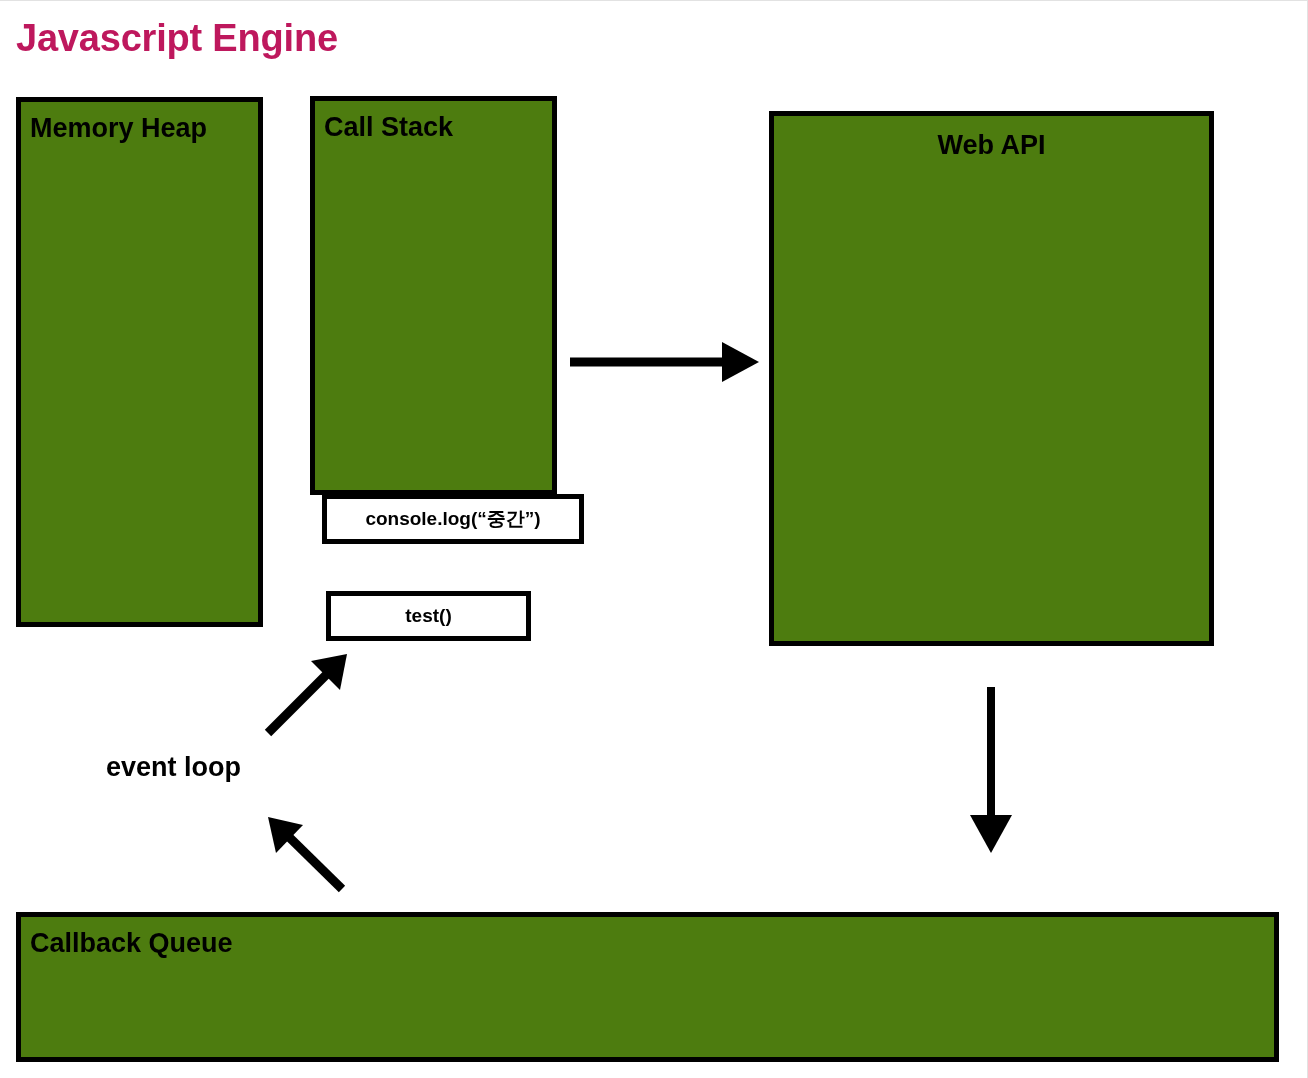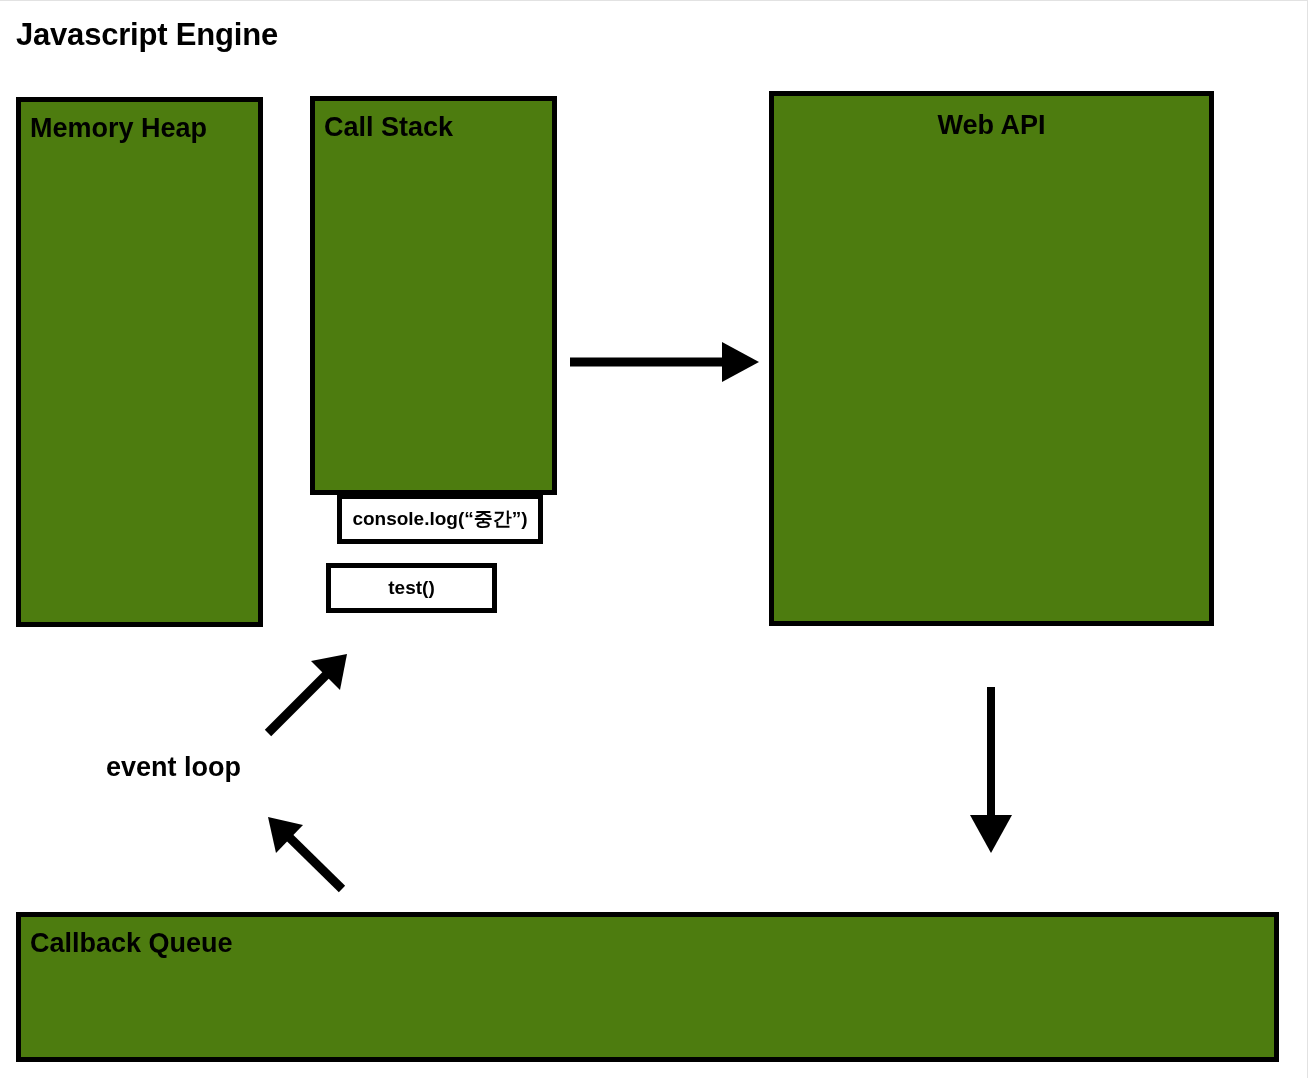--- a/index.html
+++ b/index.html
@@ -21,23 +21,23 @@
     border-right: 1px solid #e2e2e2;
     box-sizing: border-box;
     overflow: hidden;
   }
 
   
   .diagram-title {
     position: absolute;
     left: 16px;
     top: 16px;
-    font-size: 31px;
+    font-size: 38px;
     font-weight: bold;
-    color: #000000;
+    color: #be185d;
     letter-spacing: -0.2px;
     white-space: nowrap;
   }
 
   
   .box {
     position: absolute;
     background: #4d7c0f;
     border: 5px solid #000000;
     box-sizing: border-box;
@@ -69,21 +69,21 @@
     height: 530px;
   }
   #call-stack-box {
     left: 310px;
     top: 95px;
     width: 247px;
     height: 399px;
   }
   #web-api-box {
     left: 769px;
-    top: 90px;
+    top: 110px;
     width: 445px;
     height: 535px;
   }
   #callback-queue-box {
     left: 16px;
     top: 911px;
     width: 1263px;
     height: 150px;
     padding-left: 22px;
   }
@@ -96,29 +96,29 @@
     box-sizing: border-box;
     display: flex;
     align-items: center;
     justify-content: center;
     font-size: 19px;
     font-weight: bold;
     color: #000000;
     white-space: nowrap;
   }
   #frame-console-log {
-    left: 337px;
+    left: 322px;
     top: 493px;
-    width: 206px;
+    width: 262px;
     height: 50px;
   }
   #frame-test {
     left: 326px;
-    top: 562px;
-    width: 171px;
+    top: 590px;
+    width: 205px;
     height: 50px;
   }
 
   
   #event-loop-label {
     position: absolute;
     left: 106px;
     top: 751px;
     font-size: 27px;
     font-weight: bold;

